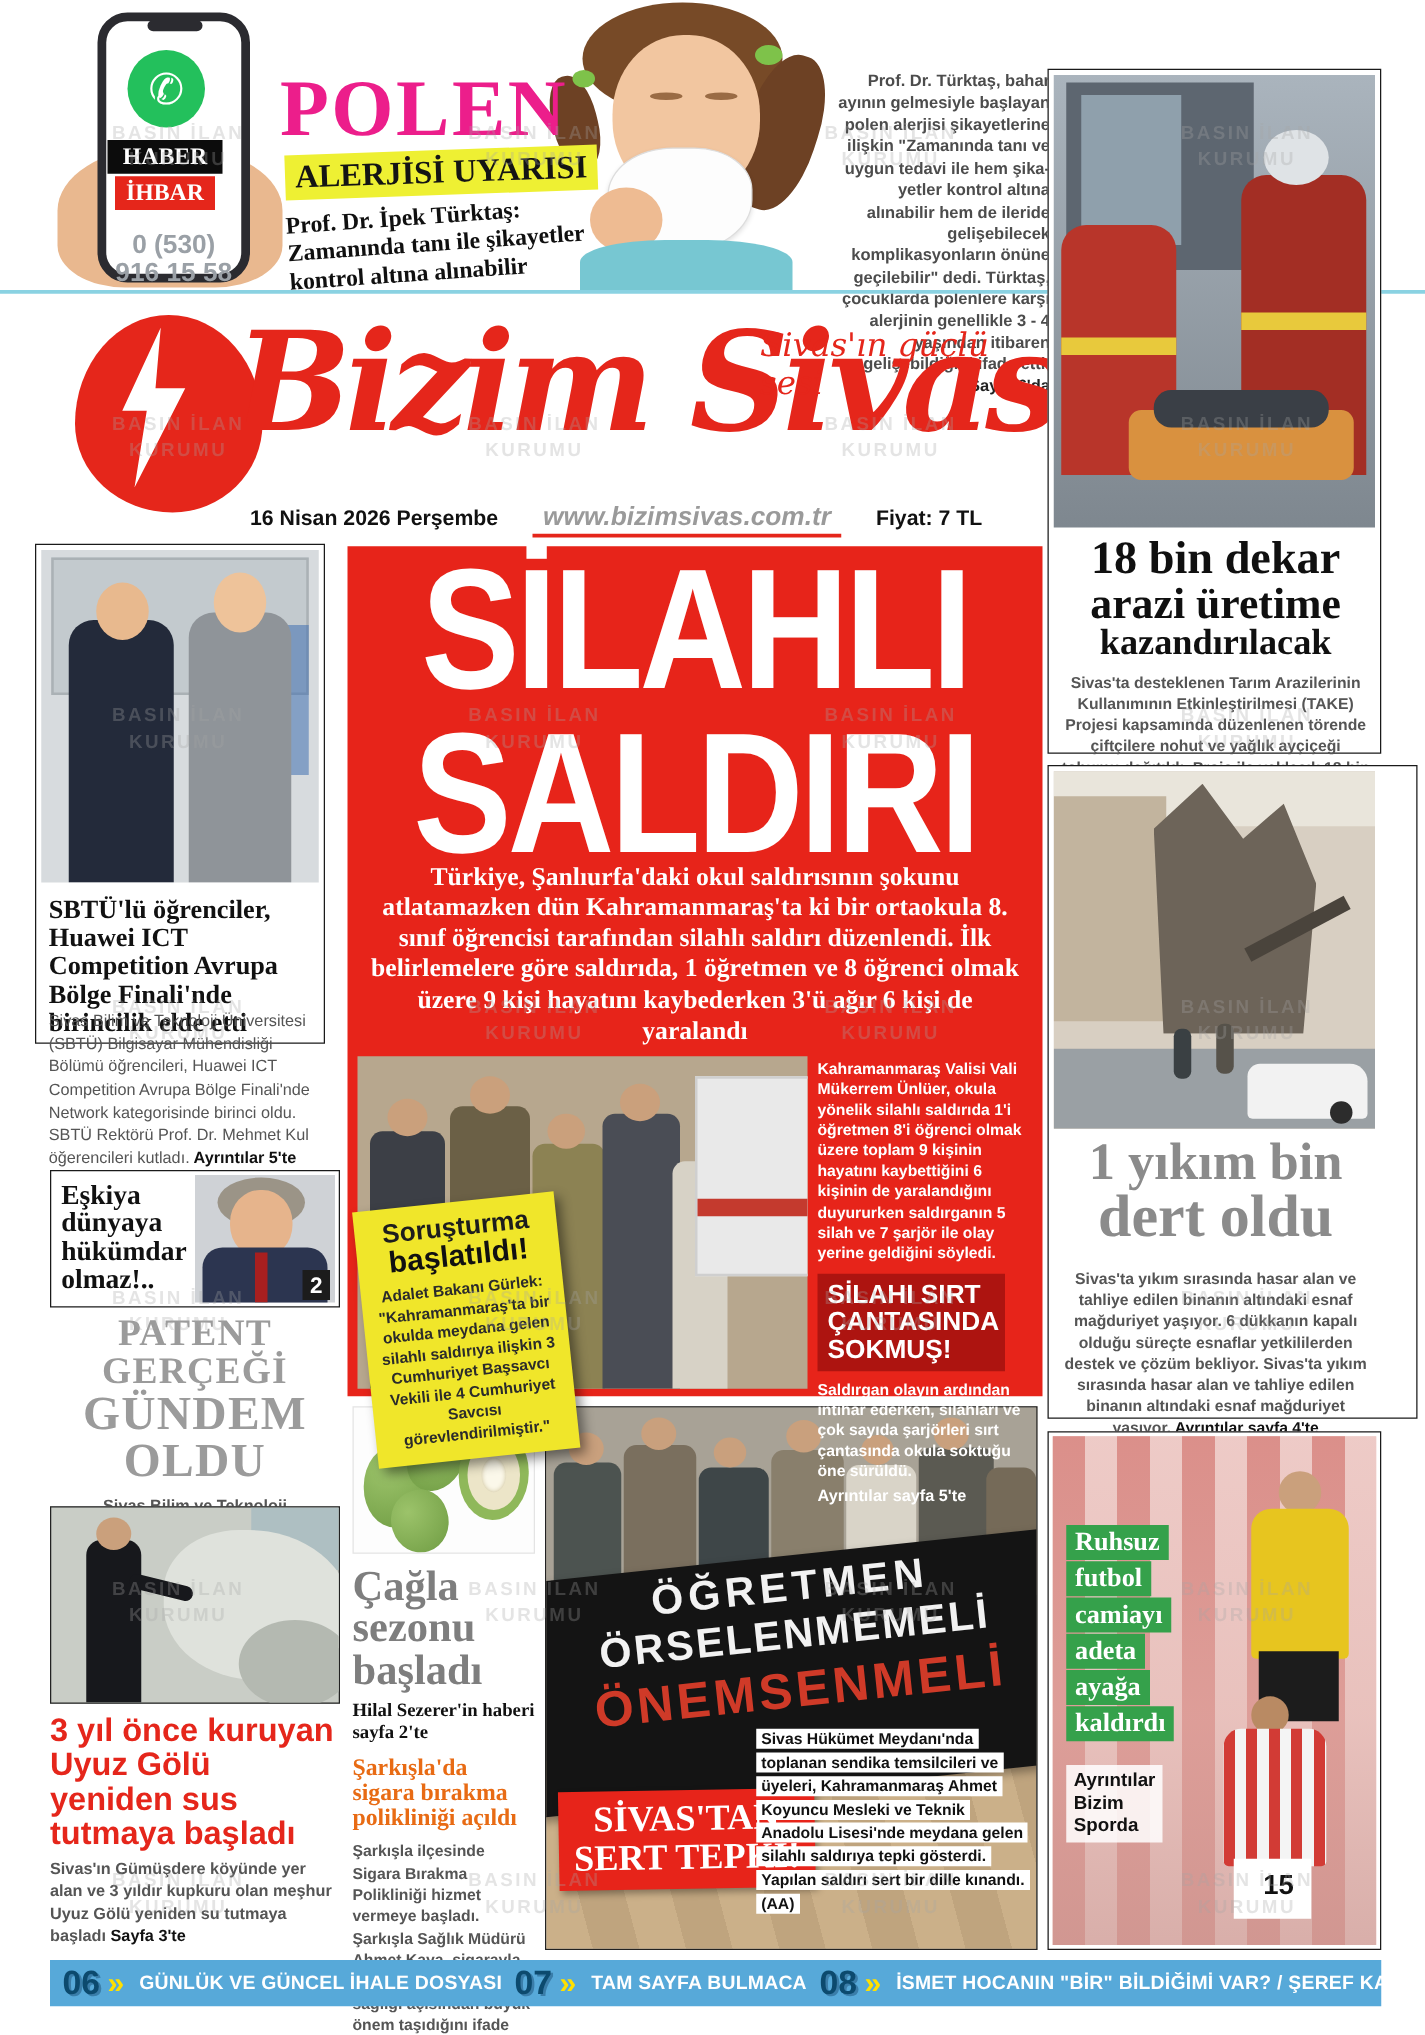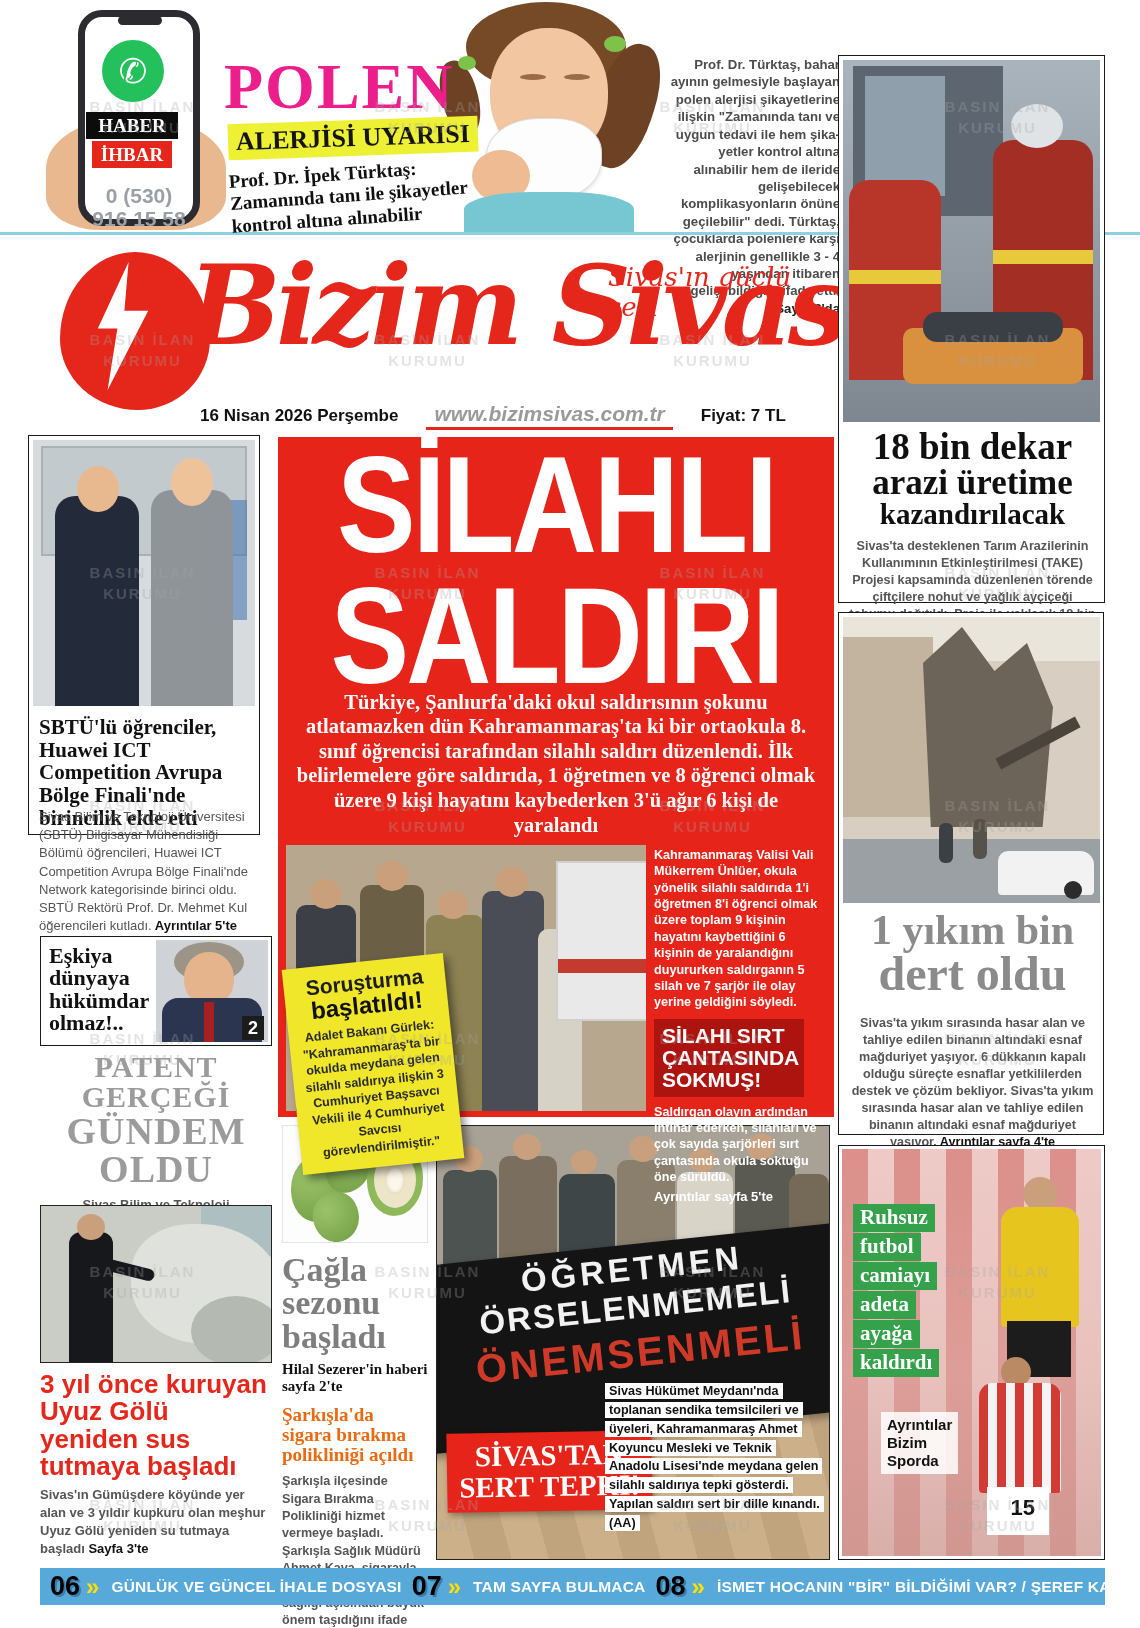--- a/index.html
+++ b/index.html
@@ -130,21 +130,21 @@
   .amb-photo .ystripe{position:absolute;left:6px;top:210px;width:92px;height:14px;background:#e8c93c;}
   .amb-photo .ystripe2{position:absolute;left:150px;top:190px;width:100px;height:14px;background:#e8c93c;}
   .amb-photo .helm{position:absolute;left:168px;top:44px;width:52px;height:44px;background:#dfe3e6;border-radius:50%;}
   .amb-photo .str{position:absolute;left:60px;top:268px;width:180px;height:56px;background:#d9913f;border-radius:10px;}
   .amb-photo .pat{position:absolute;left:80px;top:252px;width:140px;height:30px;background:#3a3f46;border-radius:14px;}
   .arazi-h{position:absolute;left:6px;top:372px;width:255px;text-align:center;color:#101010;font-family:var(--serif);font-weight:900;line-height:1;}
   .arazi-h .l1{font-size:37px;} .arazi-h .l2{font-size:35px;} .arazi-h .l3{font-size:29px;}
   .arazi-b{position:absolute;left:10px;top:482px;width:247px;text-align:center;color:#555;font-size:12.6px;line-height:1.35;font-weight:600;}
   .arazi-b b{color:#111;}
 
-  .yikim{left:838px;top:612px;width:266px;height:523px;}
+  .yikim{left:838px;top:612px;width:296px;height:523px;}
   .bld{position:absolute;left:4px;top:4px;width:257px;height:286px;background:#d8cfc2;overflow:hidden;}
   .bld .sky{position:absolute;left:0;top:0;width:100%;height:44px;background:#e9e5db;}
   .bld .b1{position:absolute;left:0;top:20px;width:90px;height:180px;background:#c2b49e;}
   .bld .ruin{position:absolute;left:80px;top:10px;width:130px;height:200px;background:#6d6459;clip-path:polygon(0 18%,30% 0,55% 22%,80% 8%,100% 40%,92% 100%,6% 100%);}
   .bld .crane{position:absolute;left:150px;top:120px;width:90px;height:12px;background:#4a443c;transform:rotate(-28deg);}
   .bld .road{position:absolute;left:0;bottom:0;width:100%;height:64px;background:#9aa0a4;}
   .bld .car{position:absolute;right:6px;bottom:8px;width:96px;height:44px;background:#f2f2f2;border-radius:10px 14px 4px 4px;}
   .bld .wheel{position:absolute;right:18px;bottom:4px;width:18px;height:18px;background:#2c2c2c;border-radius:50%;}
   .bld .ped1{position:absolute;left:96px;bottom:40px;width:14px;height:40px;background:#3a4043;border-radius:6px;}
   .bld .ped2{position:absolute;left:130px;bottom:44px;width:14px;height:40px;background:#56524a;border-radius:6px;}
@@ -158,23 +158,23 @@
     background:repeating-linear-gradient(90deg,#cf6a63 0 26px,#e8b9b4 26px 52px);}
   .foot-photo .fade{position:absolute;inset:0;background:linear-gradient(rgba(255,255,255,.25),rgba(233,200,196,.55) 55%,rgba(210,170,165,.7));}
   .foot-photo .pl1h{position:absolute;right:44px;top:28px;width:34px;height:34px;background:#caa07c;border-radius:50%;}
   .foot-photo .pl1{position:absolute;right:22px;top:58px;width:78px;height:120px;background:#e7c51f;border-radius:16px 16px 4px 4px;}
   .foot-photo .pl1s{position:absolute;right:30px;top:172px;width:64px;height:56px;background:#1c1c1c;}
   .foot-photo .pl2h{position:absolute;right:70px;top:208px;width:30px;height:30px;background:#b98a63;border-radius:50%;}
   .foot-photo .pl2{position:absolute;right:40px;top:234px;width:82px;height:110px;border-radius:14px 14px 4px 4px;
     background:repeating-linear-gradient(90deg,#d23b35 0 9px,#f4f4f4 9px 18px);}
   .foot-photo .pl2s{position:absolute;right:52px;top:338px;width:62px;height:48px;background:#fff;}
   .foot-photo .num{position:absolute;right:66px;top:346px;color:#111;font-weight:900;font-size:22px;}
-  .sport-lines{position:absolute;left:14px;top:58px;z-index:2;}
+  .sport-lines{position:absolute;left:14px;top:74px;z-index:2;}
   .sport-lines span{display:table;background:var(--green);color:#fff;font-family:var(--serif);font-weight:bold;font-size:21px;padding:1px 7px 2px;margin-bottom:1px;}
-  .sport-more{position:absolute;left:14px;top:266px;z-index:2;background:rgba(255,255,255,.85);color:#111;font-weight:900;font-size:15px;line-height:1.2;padding:4px 6px;margin-left:28px;}
+  .sport-more{position:absolute;left:14px;top:266px;z-index:2;background:rgba(255,255,255,.85);color:#111;font-weight:900;font-size:15px;line-height:1.2;padding:4px 6px;}
 
   
   .cagla{left:282px;top:1125px;width:146px;}
   .cagla-photo{position:relative;width:146px;height:118px;background:#fdfdfd;border:1px solid #e4e4e4;overflow:hidden;}
   .alm{position:absolute;background:radial-gradient(circle at 35% 30%,#9cc36a,#6f9c43);border-radius:50% 45% 52% 48%;}
   .a1{left:8px;top:30px;width:52px;height:66px;}
   .a2{left:44px;top:12px;width:44px;height:56px;transform:rotate(24deg);}
   .a3{left:30px;top:66px;width:46px;height:50px;transform:rotate(-18deg);}
   .half{position:absolute;left:84px;top:18px;width:56px;height:72px;background:#8fb85a;border-radius:50% 46% 52% 48%;}
   .half .inner{position:absolute;left:7px;top:8px;width:42px;height:56px;background:#ece5c8;border-radius:50%;}
@@ -193,21 +193,21 @@
   .banner .bl2{color:#f2f2f2;font-weight:900;font-size:33px;letter-spacing:2px;}
   .banner .bl3{color:#cf3a28;font-weight:900;font-size:40px;letter-spacing:3px;margin-top:4px;}
   .pave{position:absolute;left:0;bottom:0;width:100%;height:150px;
     background:repeating-linear-gradient(75deg,#cbb089 0 36px,#bfa47e 36px 72px);}
   .reaction{position:absolute;left:10px;bottom:48px;background:#e7241a;color:#fff;font-family:var(--serif);font-weight:900;font-size:29px;line-height:1.08;text-align:center;padding:8px 12px;transform:rotate(-1deg);box-shadow:2px 3px 6px rgba(0,0,0,.35);}
   .pr-caption{position:absolute;right:6px;bottom:26px;width:218px;font-size:12.6px;font-weight:600;color:#111;line-height:1.5;}
   .pr-caption span{background:#fff;padding:1px 4px;box-decoration-break:clone;-webkit-box-decoration-break:clone;}
 
   
   .footer{left:40px;top:1568px;width:1065px;height:37px;background:var(--blue);display:flex;align-items:center;gap:10px;padding:0 10px;z-index:5;}
-  .f-num{color:#000000;font-weight:900;font-size:27px;text-shadow:2px 2px 0 rgba(35,90,130,.55);line-height:1;text-align:center;}
+  .f-num{color:#0c4a6e;font-weight:900;font-size:27px;text-shadow:2px 2px 0 rgba(35,90,130,.55);line-height:1;text-align:center;}
   .f-chev{color:#ffe000;font-weight:900;font-size:24px;line-height:1;margin:0 2px 0 -4px;}
   .f-label{color:#fff;font-weight:800;font-size:15.5px;letter-spacing:.2px;white-space:nowrap;}
 </style>
 </head>
 <body>
 
 <div class="page">
 
   <div class="abs hand"></div>
   <div class="abs phone"></div>

